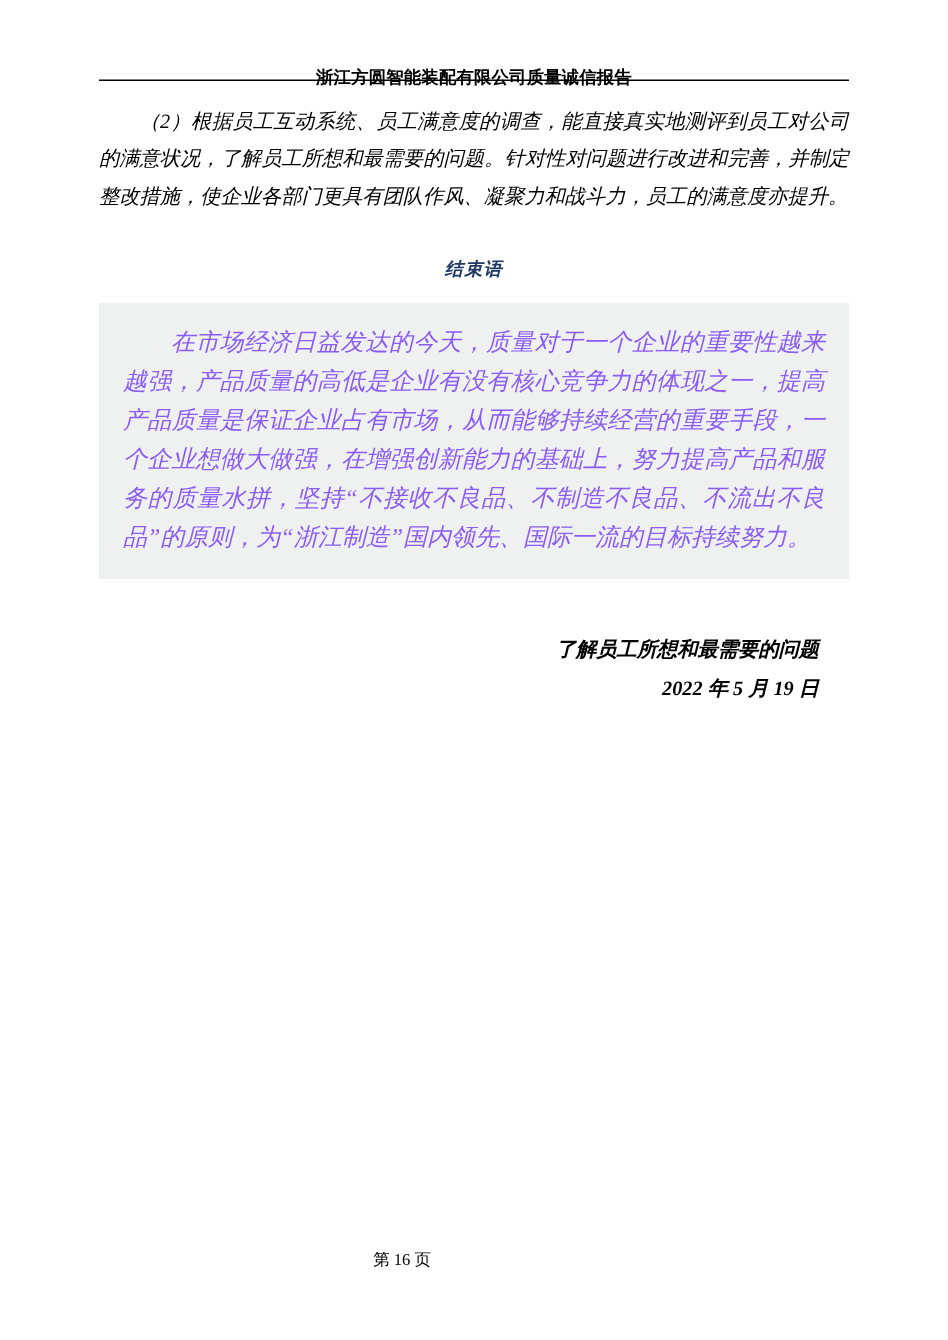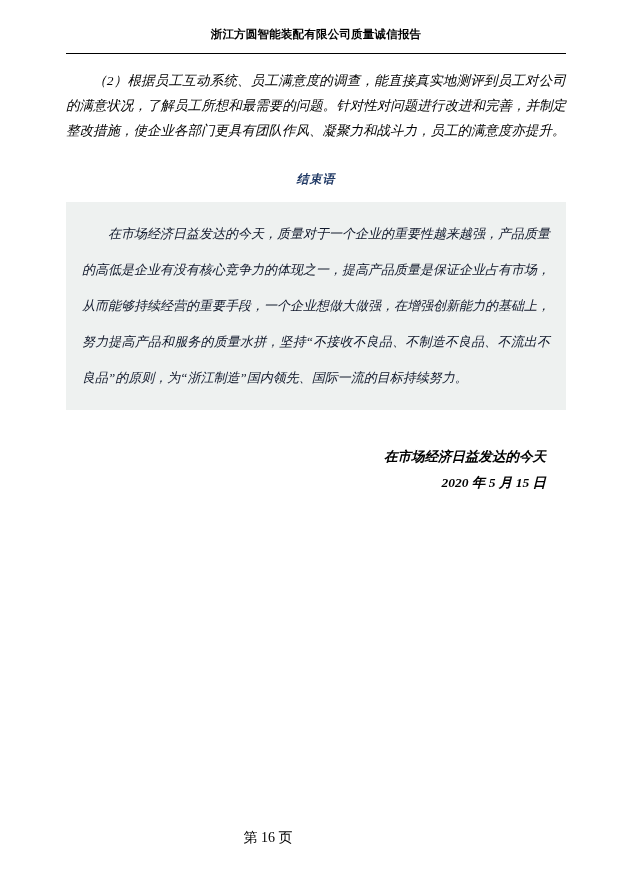--- a/index.html
+++ b/index.html
@@ -19,21 +19,21 @@
     position: relative;
     width: 632px;
     height: 893px;
     box-sizing: border-box;
     padding: 0;
     background: #ffffff;
   }
   
   .header {
     position: absolute;
-    top: 27px;
+    top: 44px;
     left: 0;
     width: 632px;
     text-align: center;
     font-size: 11.5px;
     font-weight: bold;
     letter-spacing: 0.2px;
     color: #000;
   }
   .header-rule {
     position: absolute;
@@ -67,46 +67,46 @@
     color: #1f3864;
     letter-spacing: 1px;
   }
   .quote-box {
     background: #eef1f0;
     padding: 14px 16px 14px 16px;
     box-sizing: border-box;
   }
   .quote-box p {
     margin: 0;
-    font-size: 13px;
-    line-height: 36px;
+    font-size: 16px;
+    line-height: 26px;
     text-align: justify;
     text-justify: inter-ideograph;
     text-indent: 2em;
-    color: #0f172a;
+    color: #8b5cf6;
   }
   .signature {
     margin-top: 34px;
     text-align: right;
     padding-right: 20px;
   }
   .signature .line {
     font-size: 13.5px;
     font-weight: bold;
     line-height: 26px;
     color: #000;
   }
   
   .footer {
     position: absolute;
     bottom: 46px;
     left: 0;
     width: 536px;
     text-align: center;
-    font-size: 14px;
+    font-size: 11px;
     color: #000;
   }
 </style>
 </head>
 <body>
 
 <div class="page">
 
   <div class="header">浙江方圆智能装配有限公司质量诚信报告</div>
   <div class="header-rule"></div>
@@ -115,21 +115,21 @@
 
     <p class="body-par">（2）根据员工互动系统、员工满意度的调查，能直接真实地测评到员工对公司的满意状况，了解员工所想和最需要的问题。针对性对问题进行改进和完善，并制定整改措施，使企业各部门更具有团队作风、凝聚力和战斗力，员工的满意度亦提升。</p>
 
     <h2 class="section-title">结束语</h2>
 
     <div class="quote-box">
       <p>在市场经济日益发达的今天，质量对于一个企业的重要性越来越强，产品质量的高低是企业有没有核心竞争力的体现之一，提高产品质量是保证企业占有市场，从而能够持续经营的重要手段，一个企业想做大做强，在增强创新能力的基础上，努力提高产品和服务的质量水拼，坚持“不接收不良品、不制造不良品、不流出不良品”的原则，为“浙江制造”国内领先、国际一流的目标持续努力。</p>
     </div>
 
     <div class="signature">
-      <div class="line">在市场经济日益发达的今天</div>
-      <div class="line">2020 年 5 月 15 日</div>
+      <div class="line">了解员工所想和最需要的问题</div>
+      <div class="line">2022 年 5 月 19 日</div>
     </div>
 
   </div>
 
   <div class="footer">第 16 页</div>
 
 </div>
 
 </body></html>

